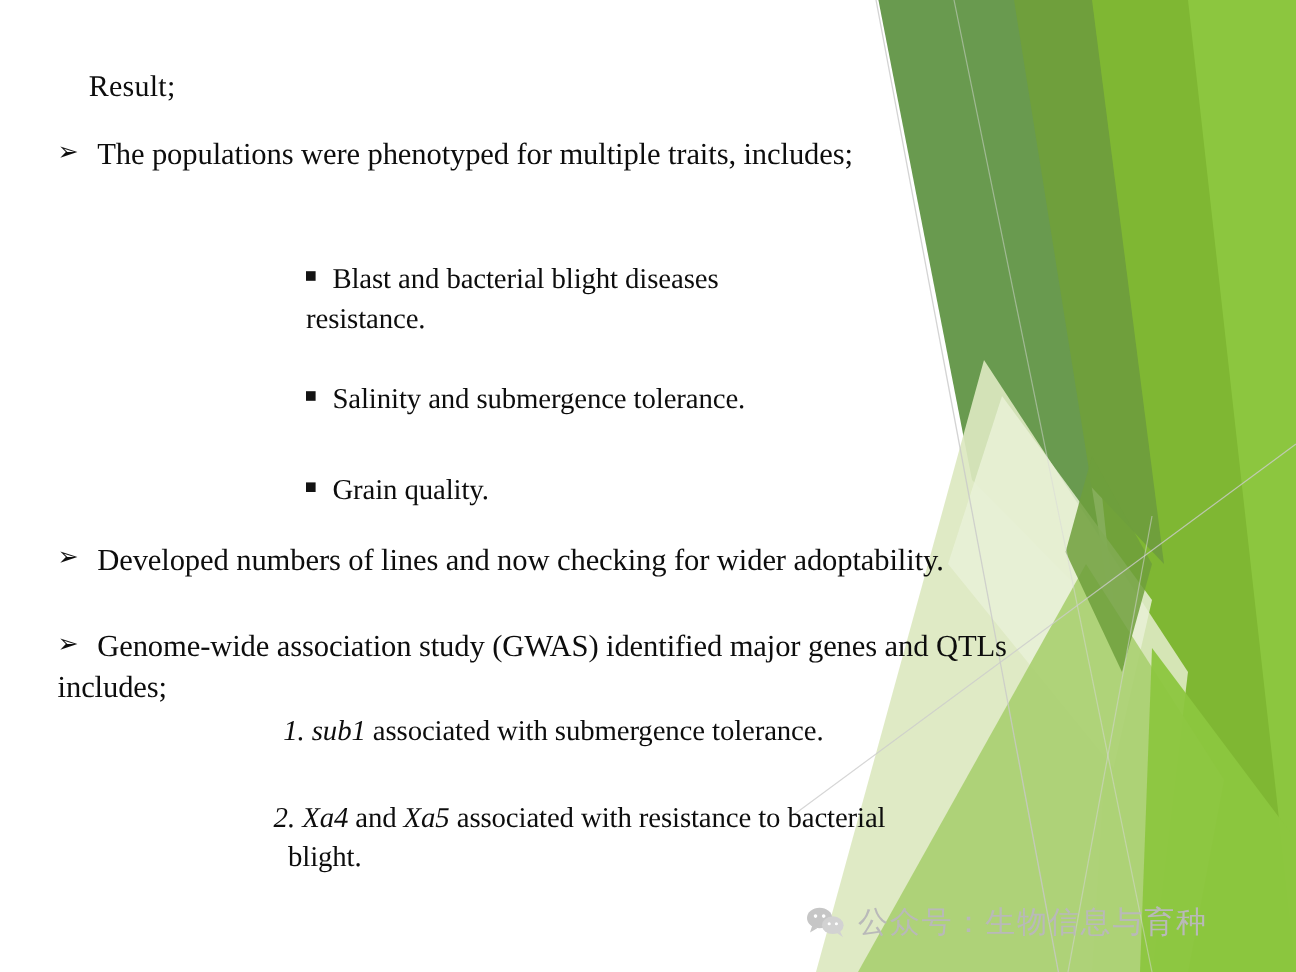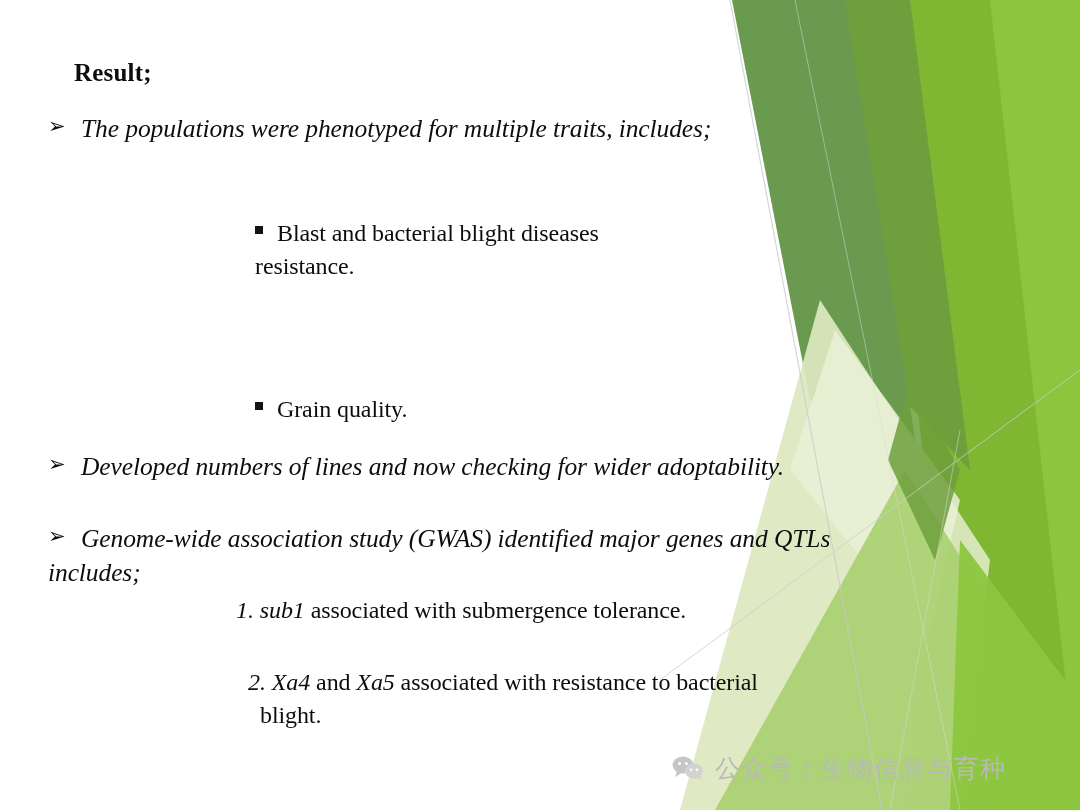--- a/index.html
+++ b/index.html
@@ -31,41 +31,40 @@
     position: absolute;
     inset: 0;
     z-index: 2;
   }
 
   .title {
     position: absolute;
     left: 74px;
     top: 59px;
     font-size: 25px;
-    font-weight: bold;
+    font-weight: normal;
     letter-spacing: 0.2px;
   }
 
   .lvl1 {
     position: absolute;
     font-size: 25.5px;
     line-height: 1.33;
     letter-spacing: -0.1px;
   }
   .lvl1 .arrow {
     position: absolute;
     left: 0;
     top: 1px;
     font-size: 21px;
     line-height: 1.33;
   }
   .lvl1 .txt {
     display: block;
     padding-left: 33px;
-    font-style: italic;
   }
 
   .lvl2 {
     position: absolute;
     font-size: 24px;
     line-height: 1.36;
     letter-spacing: -0.1px;
   }
   .lvl2 .sq {
     position: absolute;
@@ -157,42 +156,46 @@
     <span class="arrow">➢</span>
     <span class="txt">The populations were phenotyped for multiple traits,   includes;</span>
   </div>
 
   <div class="lvl2" style="left:255px; top:217px; width:470px;">
     <span class="sq"></span>
     <span class="txt">Blast and bacterial blight diseases</span>
     <span class="cont">resistance.</span>
   </div>
 
+  <div class="lvl2" style="left:255px; top:317px; width:500px;">
+    <span class="sq"></span>
+    <span class="txt">Salinity and submergence tolerance.</span>
+  </div>
 
   <div class="lvl2" style="left:255px; top:393px; width:400px;">
     <span class="sq"></span>
     <span class="txt">Grain quality.</span>
   </div>
 
   <div class="lvl1" style="left:48px; top:450px; width:940px;">
     <span class="arrow">➢</span>
     <span class="txt">Developed numbers of lines and now checking for wider  adoptability.</span>
   </div>
 
   <div class="lvl1" style="left:48px; top:522px; width:950px;">
     <span class="arrow">➢</span>
     <span class="txt">Genome-wide association study (GWAS) identified major genes and  QTLs</span>
-    <span style="display:block; padding-left:0;font-style:italic;">includes;</span>
+    <span style="display:block; padding-left:0;">includes;</span>
   </div>
 
   <div class="num" style="left:236px; top:594px; width:640px;">
     <span><i>1.</i><i style="padding-left:6px;margin-top:16px;">sub1</i><span> associated with submergence tolerance.</span></span>
   </div>
 
-  <div class="num" style="left:248px; top:666px; width:680px;">
+  <div class="num" style="left:228px; top:666px; width:680px;">
     <span><i>2.</i><i style="padding-left:6px;">Xa4</i><span> and </span><i>Xa5</i><span> associated with resistance to bacterial</span></span>
     <span class="cont">blight.</span>
   </div>
 
 </div>
 
 <div id="watermark">
   <svg width="34" height="27" viewBox="0 0 34 27">
     <ellipse cx="11" cy="10" rx="10.5" ry="8.6" fill="#c6c6c6"></ellipse>
     <polygon points="5,16 3,22 9,18.5" fill="#c6c6c6"></polygon>

